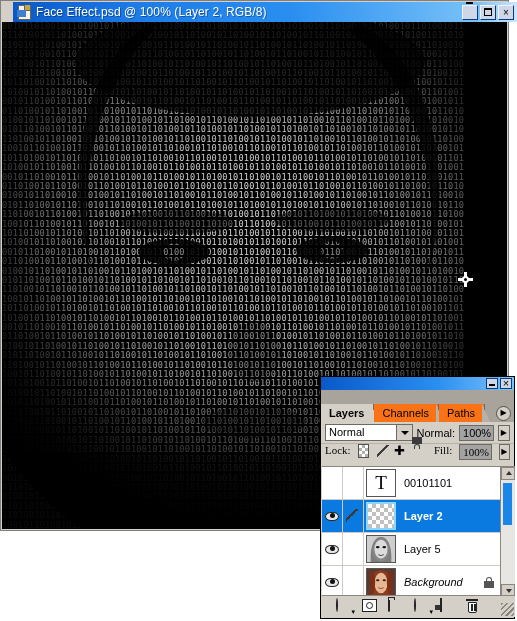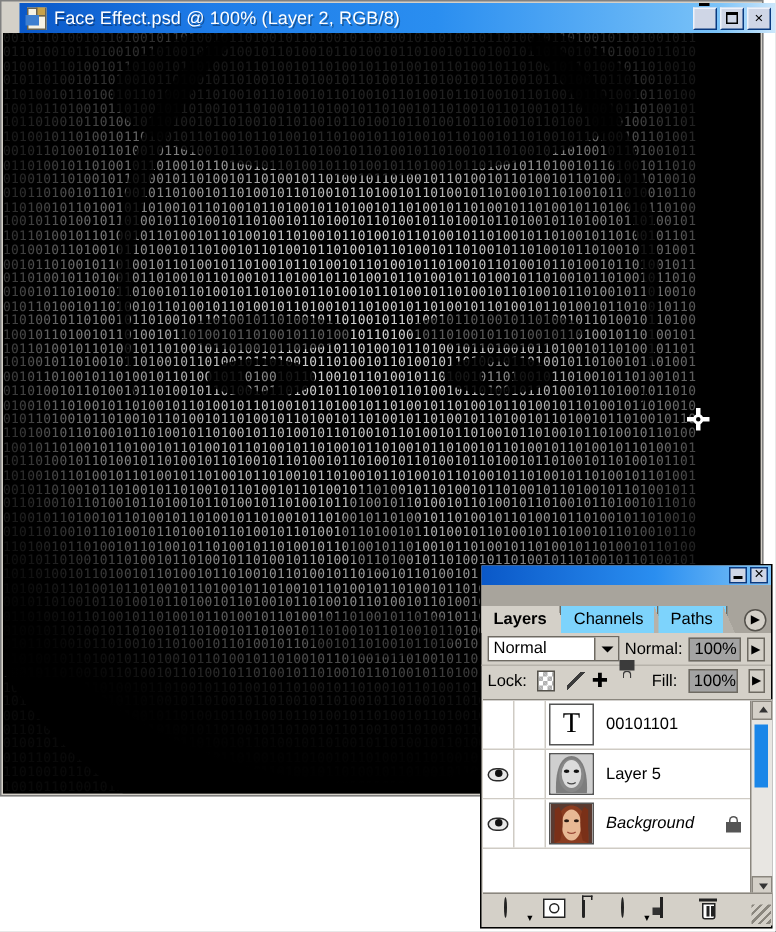--- a/index.html
+++ b/index.html
@@ -111,21 +111,21 @@
   .pal-btn.close::after {
     content:"×"; position:absolute; left:0; right:0; top:-3px; text-align:center;
     font-size:11px; line-height:14px; color:#000; font-family:"Liberation Sans", sans-serif;
   }
   .pal-tabs {
     height: 32px; background: #a8a49c; display: flex; align-items: flex-end;
     position: relative;
   }
   .pal-tab {
     height: 18px; line-height: 18px; padding: 0 9px 0 8px;
-    font-size: 11px; background: #7dd3fc; color: #000;
+    font-size: 11px; background: #f97316; color: #000;
     border-right: 1px solid #6e6a62;
     position: relative; cursor: pointer;
     transform: skewX(0deg);
   }
   .pal-tab::after {
     content:""; position:absolute; right:-6px; top:0; width:8px; height:18px;
     background: linear-gradient(to bottom left, transparent 50%, #b6b2aa 50%);
   }
   .pal-tab.active { background: #d4d0c8; font-weight: bold; }
   .pal-tab.active::after { background: linear-gradient(to bottom left, transparent 50%, #d4d0c8 50%); }
@@ -165,21 +165,21 @@
   }
   .spin {
     width: 14px; height: 16px; background: #d4d0c8;
     border: 1px solid #6e6a62; box-sizing: border-box; position: relative; cursor: pointer;
   }
   .spin::after {
     content:"\25B6"; position:absolute; left:0; right:0; top:-2px;
     text-align:center; font-size:8px; line-height:18px; color:#000;
   }
 
-  .lock-row { display:flex; align-items:center; height:19px; padding:0 4px; gap:7px; }
+  .lock-row { display:flex; align-items:flex-start; height:19px; padding:0 4px; gap:7px;font-family:Liberation Serif, serif; }
   .lock-ico { width:14px; height:14px; position:relative; cursor:pointer; }
   .chk {
     background-image:
       linear-gradient(45deg,#b0b0b0 25%,transparent 25%,transparent 75%,#b0b0b0 75%),
       linear-gradient(45deg,#b0b0b0 25%,#fff 25%,#fff 75%,#b0b0b0 75%);
     background-size: 6px 6px; background-position: 0 0, 3px 3px;
     border:1px solid #55524c; box-sizing:border-box;
   }
   .brush-ico::after {
     content:""; position:absolute; left:1px; top:1px; width:12px; height:12px;
@@ -486,20 +486,33 @@
 
         <div class="layer-row">
           <div class="col-eye"></div>
           <div class="col-link"></div>
           <div class="thumb tx">
             <span>T</span>
           </div>
           <div class="layer-name">00101101</div>
         </div>
 
+        <div class="layer-row selected">
+          <div class="col-eye">
+            <span class="eye">
+                <span class="outer"></span>
+                <span class="pupil"></span>
+              </span>
+          </div>
+          <div class="col-link">
+            <span class="lock-ico brush-sel"></span>
+          </div>
+          <div class="thumb checker"></div>
+          <div class="layer-name">Layer 2</div>
+        </div>
 
         <div class="layer-row">
           <div class="col-eye">
             <span class="eye">
                 <span class="outer"></span>
                 <span class="pupil"></span>
               </span>
           </div>
           <div class="col-link"></div>
           <div class="thumb">

